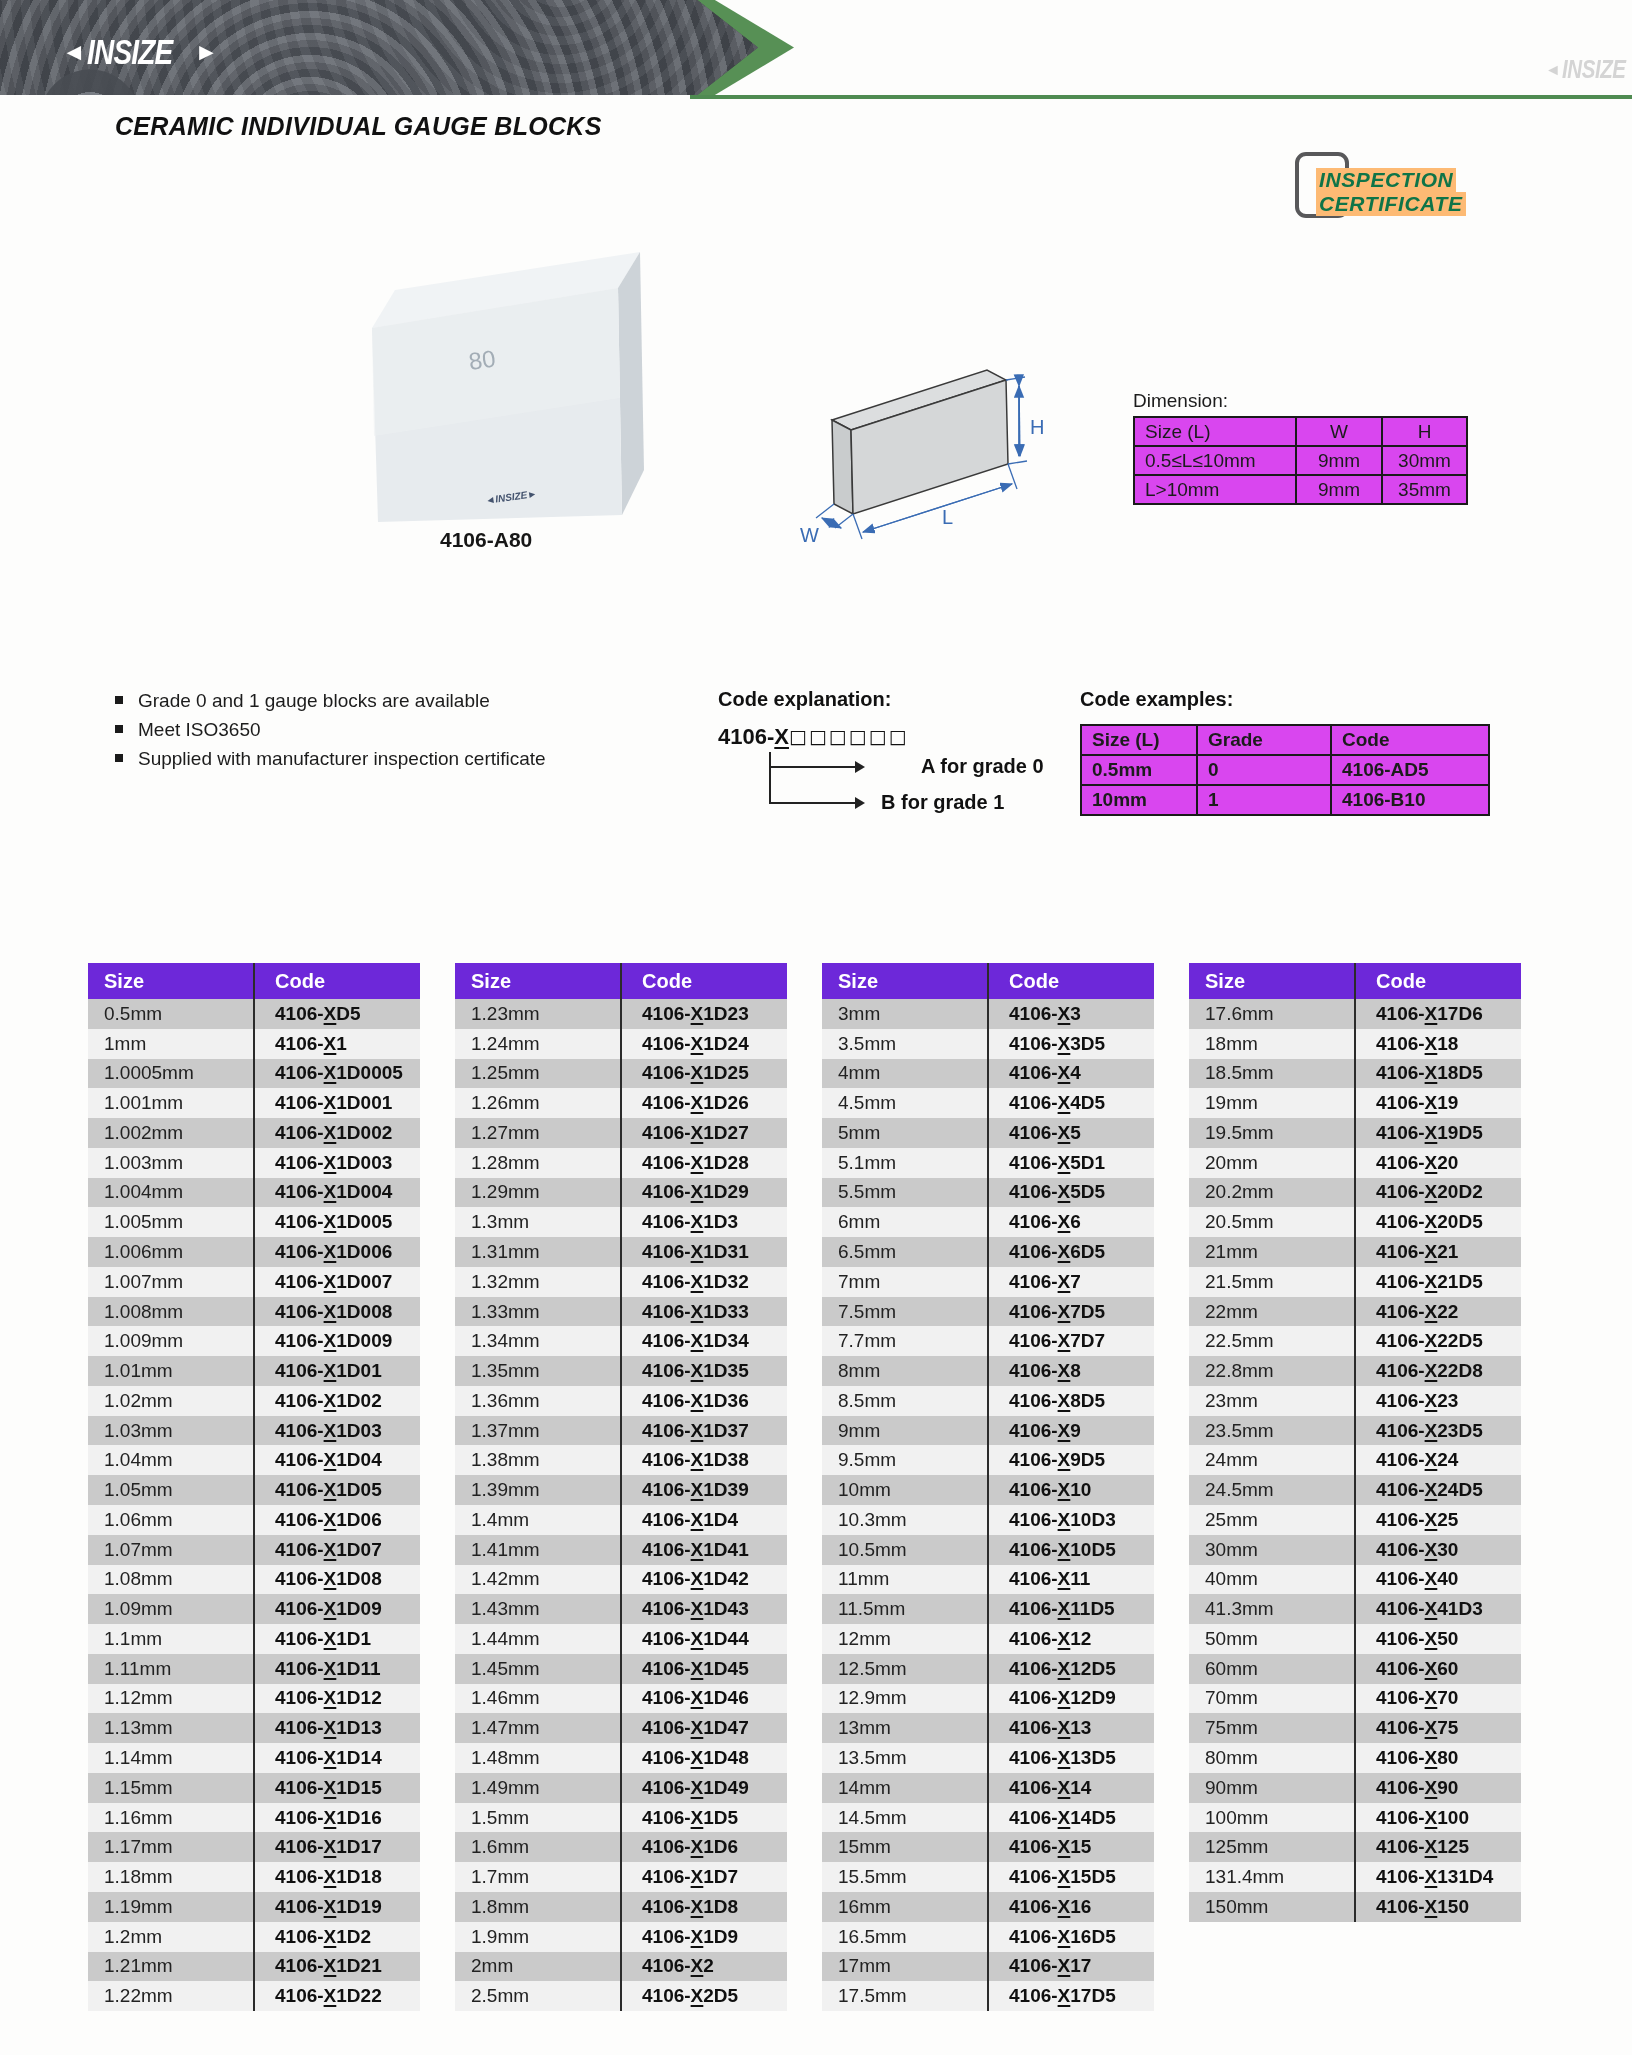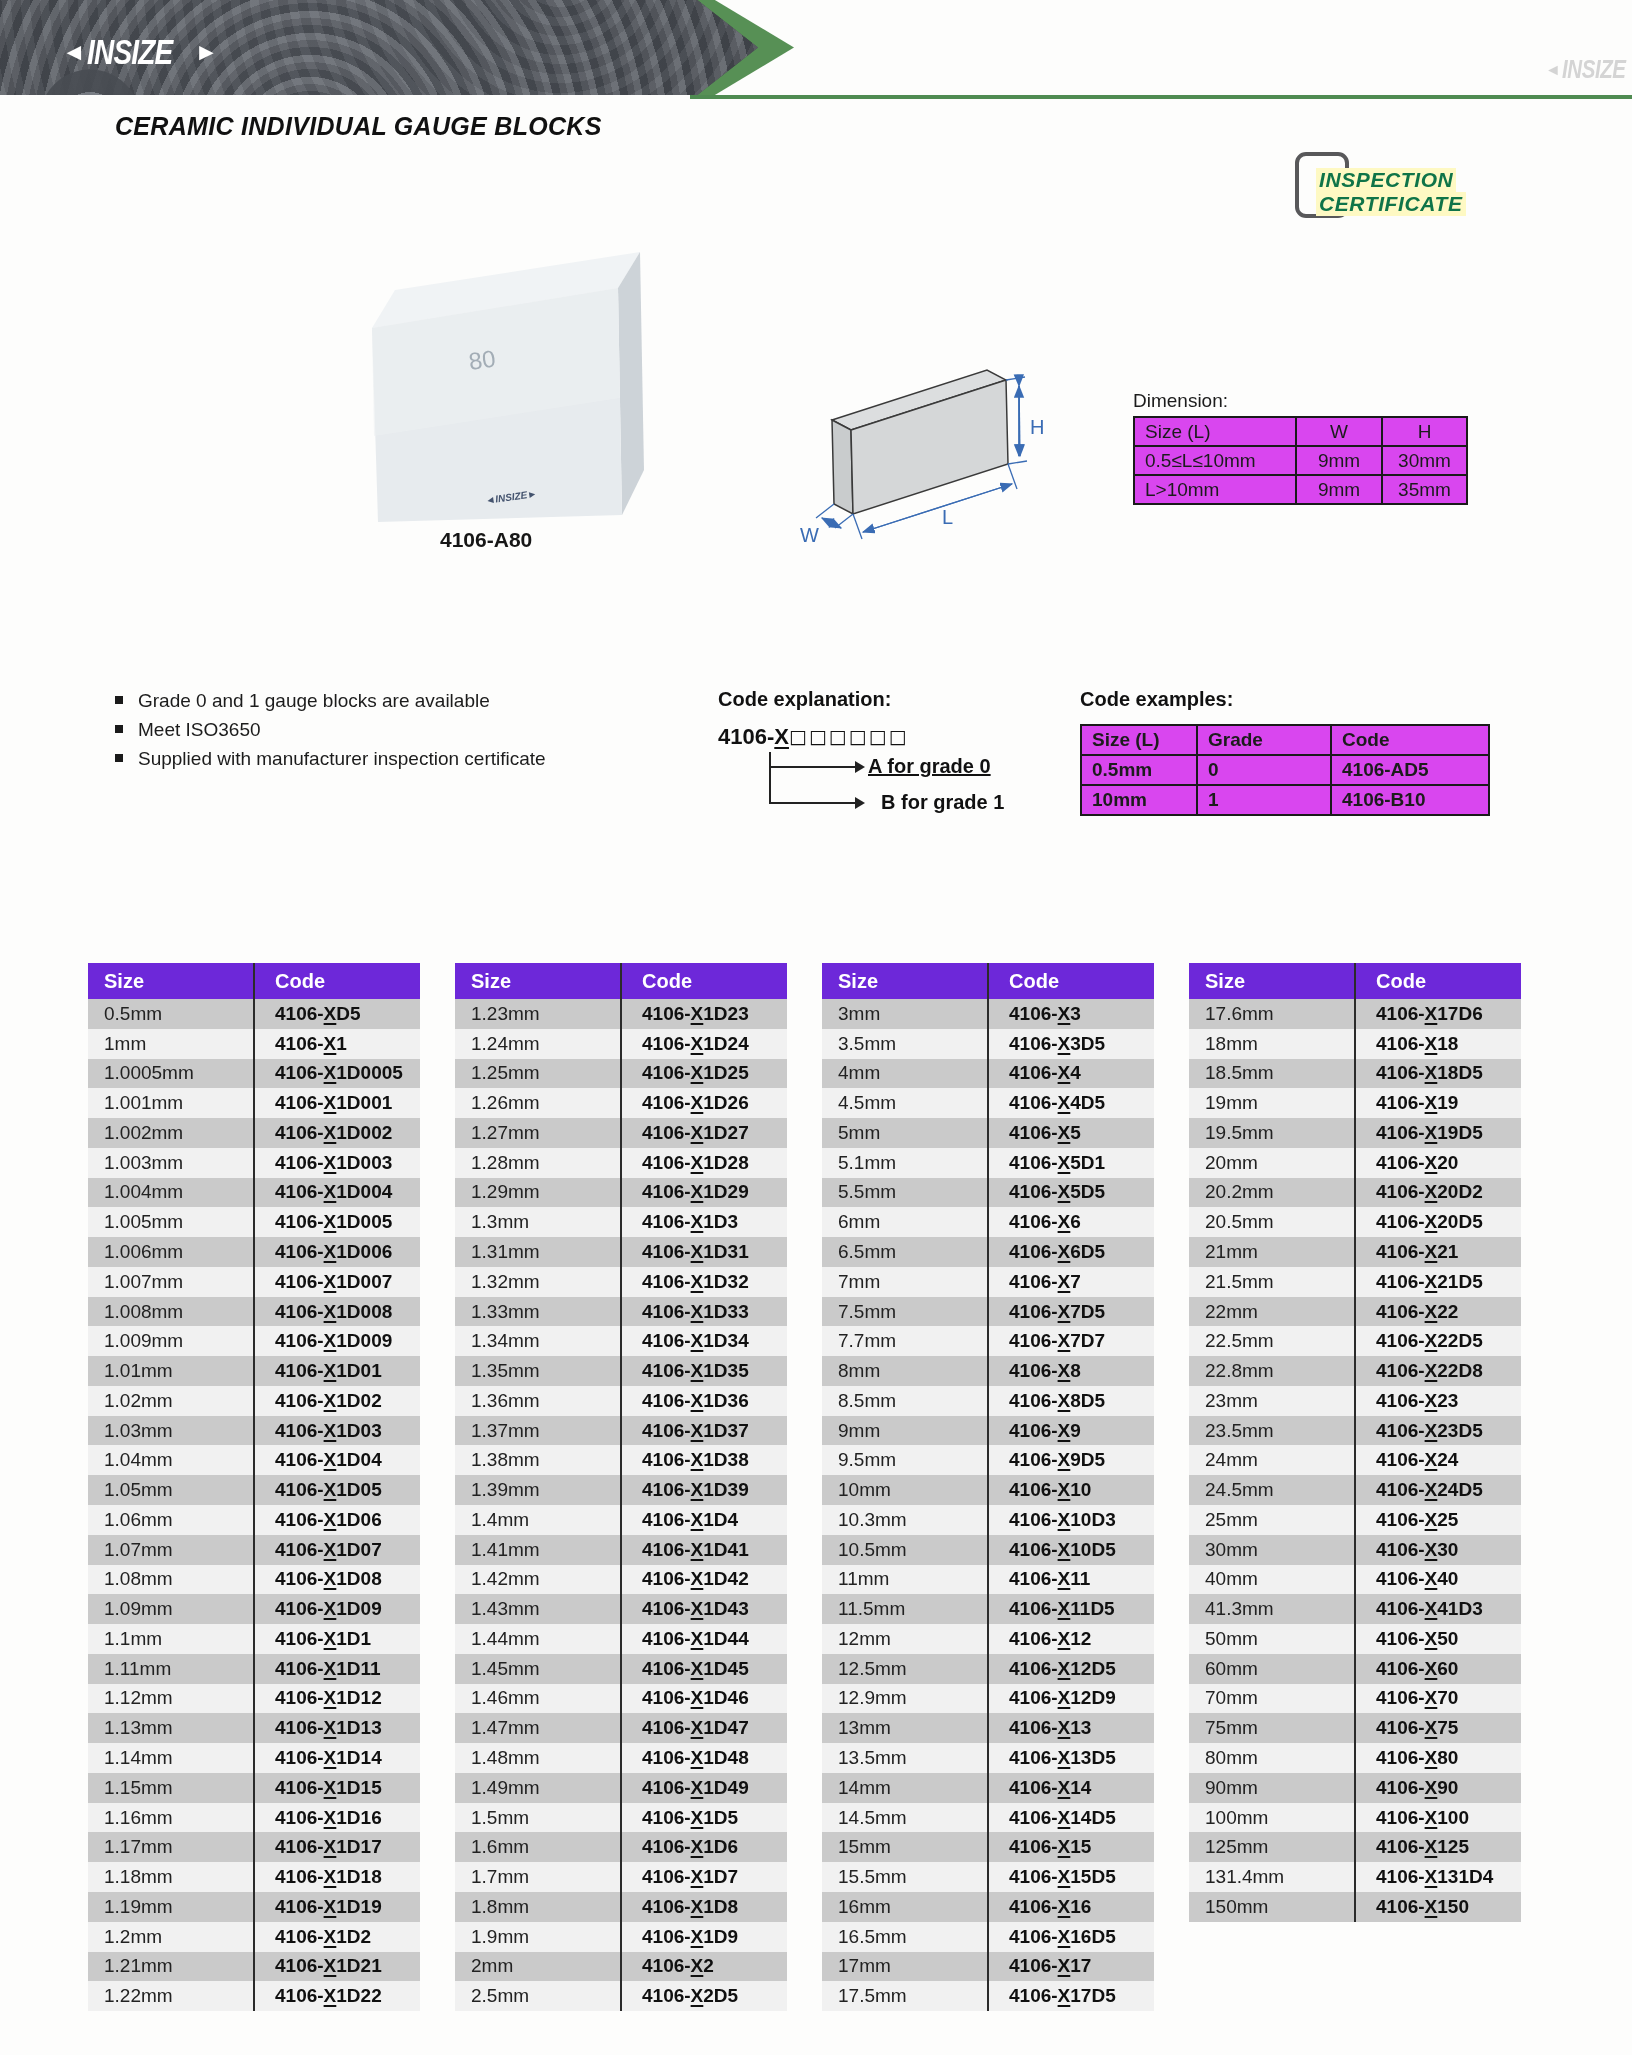--- a/index.html
+++ b/index.html
@@ -21,21 +21,21 @@
   .brand .arrow{font-size:24px;line-height:24px;}
   .brand .word{font-size:35px;font-weight:bold;font-style:italic;letter-spacing:-1px;transform:scaleX(0.8);transform-origin:left center;line-height:35px;margin:0 1px;}
   .watermark{position:absolute;left:1545px;top:55px;display:flex;align-items:center;color:#d4d4d4;z-index:1;}
   .watermark .arrow{font-size:16px;line-height:16px;}
   .watermark .word{font-size:25px;font-weight:bold;font-style:italic;letter-spacing:-0.5px;transform:scaleX(0.82);transform-origin:left center;margin:0 1px;}
 
   
   .page-title{position:absolute;left:115px;top:112px;font-size:25px;font-weight:bold;color:#111;letter-spacing:0.3px;font-style:italic;}
   .badge{position:absolute;left:1290px;top:148px;width:230px;height:78px;}
   .badge .cert-frame{position:absolute;left:5px;top:4px;width:46px;height:58px;border:4px solid #58585a;border-radius:11px;}
-  .badge .line{position:absolute;left:26px;background:#fef9c3;padding:0 3px;font-size:21px;font-weight:bold;font-style:italic;color:#0f7448;letter-spacing:0.6px;white-space:nowrap;}
+  .badge .line{position:absolute;left:26px;background:#fdba74;padding:0 3px;font-size:21px;font-weight:bold;font-style:italic;color:#0f7448;letter-spacing:0.6px;white-space:nowrap;}
   .badge .l1{top:20px;} .badge .l2{top:44px;}
 
   
   .product{position:absolute;left:358px;top:238px;width:310px;height:300px;}
   .product svg{display:block;}
   .caption{position:absolute;left:440px;top:528px;font-size:21px;font-weight:bold;color:#161616;}
 
   
   .dim-label{position:absolute;left:1133px;top:390px;font-size:19px;color:#1c1c1c;}
   table.mini{border-collapse:collapse;position:absolute;background:#d946ef;}
@@ -60,21 +60,21 @@
   .code-expl-label{position:absolute;left:718px;top:688px;font-size:20px;font-weight:bold;color:#111;}
   .code-pattern{position:absolute;left:718px;top:724px;font-size:22px;font-weight:bold;color:#111;}
   .code-pattern .boxes{font-family:"DejaVu Sans", sans-serif;font-size:19px;letter-spacing:2px;vertical-align:1px;}
   .ux{text-decoration:underline;text-underline-offset:3px;text-decoration-thickness:2px;}
   .vline{position:absolute;left:769px;top:752px;width:2px;height:52px;background:#222;}
   .hbranch{position:absolute;left:769px;width:86px;height:2px;background:#222;}
   .b1{top:766px;} .b2{top:802px;}
   .ah{position:absolute;width:0;height:0;border-top:6px solid transparent;border-bottom:6px solid transparent;border-left:10px solid #222;}
   .ah1{left:855px;top:761px;} .ah2{left:855px;top:797px;}
   .branch-text{position:absolute;font-size:20px;font-weight:bold;color:#111;}
-  .bt1{left:868px;top:755px;text-decoration:underline;} .bt2{left:872px;top:791px;margin-left:9px;}
+  .bt1{left:921px;top:755px;} .bt2{left:872px;top:791px;margin-left:9px;}
   .code-ex-label{position:absolute;left:1080px;top:688px;font-size:20px;font-weight:bold;color:#111;text-align:right;}
 
   
   .big-table{position:absolute;top:963px;width:332px;}
   .bt-head{display:flex;background:#6d28d9;height:36px;align-items:center;}
   .bt-head .hc{color:#fff;font-size:20px;font-weight:bold;}
   .bt-row{display:flex;height:29.77px;align-items:center;}
   .bt-row.dark{background:#cacaca;}
   .bt-row.light{background:#f1f1f1;}
   .cell-size{width:165px;padding-left:16px;box-sizing:border-box;font-size:19px;color:#222;}

